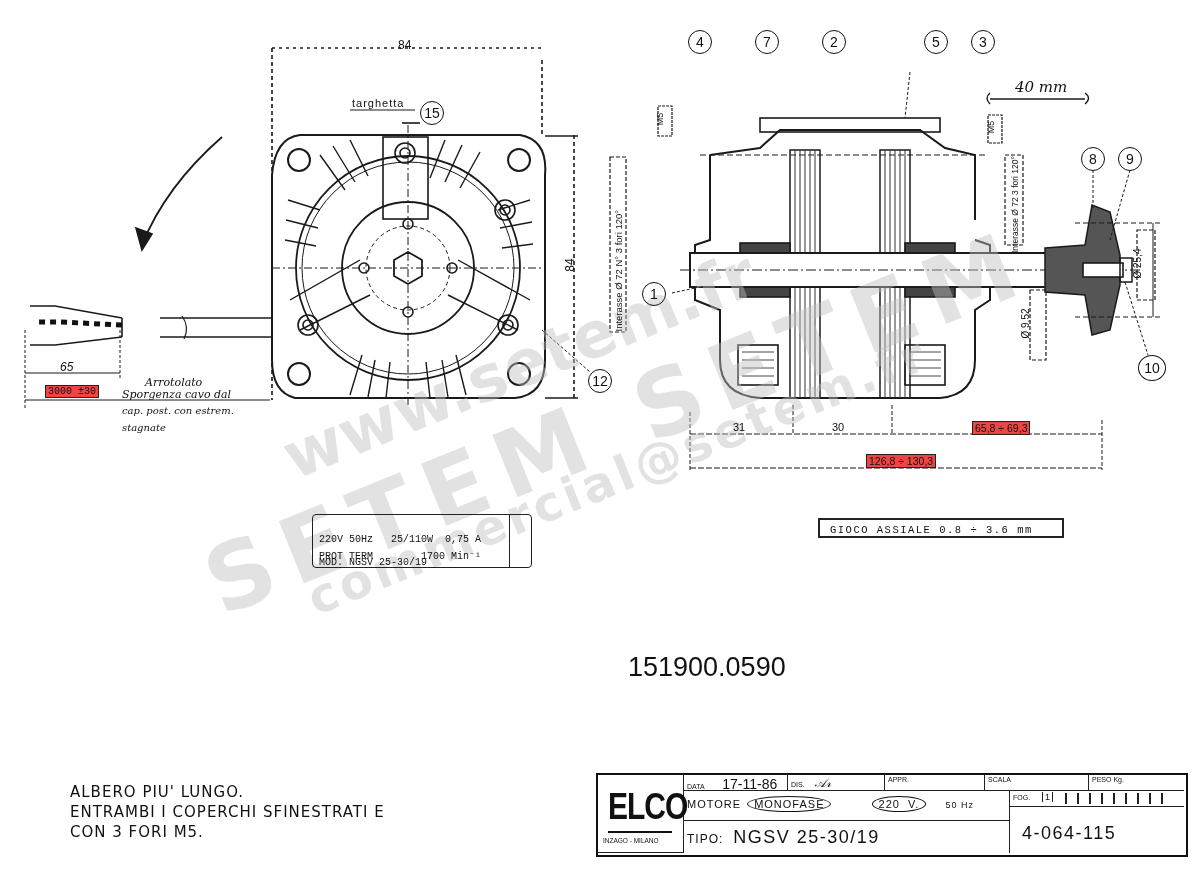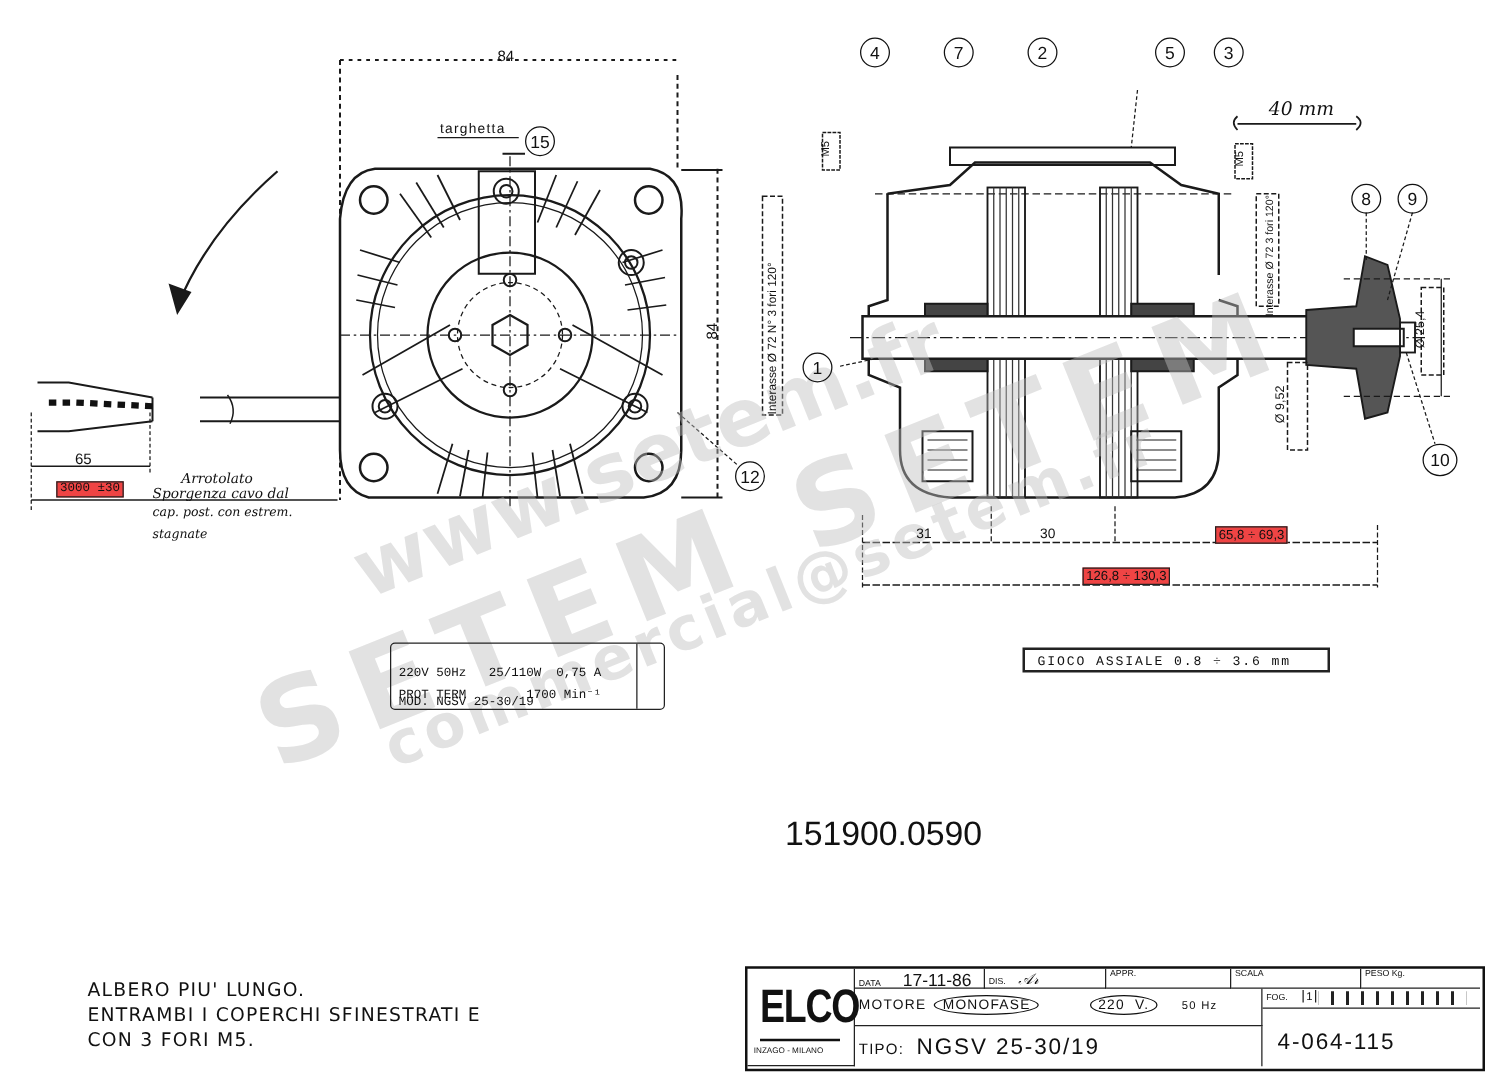--- a/index.html
+++ b/index.html
@@ -185,21 +185,21 @@
 <div class="wm" style="left:300px;top:420px;font-size:64px;transform:rotate(-22deg);">www.setem.fr</div>
 <div class="wm" style="left:230px;top:530px;font-size:92px;letter-spacing:14px;transform:rotate(-22deg);">SETEM SETEM</div>
 <div class="wm" style="left:320px;top:570px;font-size:48px;letter-spacing:4px;transform:rotate(-22deg);">commercial@setem.fr</div>
 
 <div class="dim" style="left:398px;top:38px;font-size:12px;">84</div>
 <div class="dim" style="left:563px;top:258px;transform:rotate(-90deg);font-size:12px;">84</div>
 <div class="dim" style="left:352px;top:97px;font-size:11px;letter-spacing:1px;">targhetta</div>
 <div class="callout" style="left:420px;top:101px;">15</div>
 <div class="callout" style="left:588px;top:369px;">12</div>
 
-<div class="dim" style="left:60px;top:360px;font-size:12px;">65</div>
+<div class="dim" style="left:60px;top:360px;font-size:12px;font-style:italic;">65</div>
 <div class="boxed mono" style="left:45px;top:385px;font-size:10px;">3000 ±30</div>
 <div class="hand abs" style="left:145px;top:376px;font-size:11px;">Arrotolato</div>
 <div class="hand abs" style="left:122px;top:388px;font-size:11px;">Sporgenza cavo dal</div>
 <div class="hand abs" style="left:122px;top:405px;font-size:10px;">cap. post. con estrem.</div>
 <div class="hand abs" style="left:122px;top:422px;font-size:10px;">stagnate</div>
 
 <div class="callout" style="left:688px;top:30px;">4</div>
 <div class="callout" style="left:755px;top:30px;">7</div>
 <div class="callout" style="left:822px;top:30px;">2</div>
 <div class="callout" style="left:924px;top:30px;">5</div>

